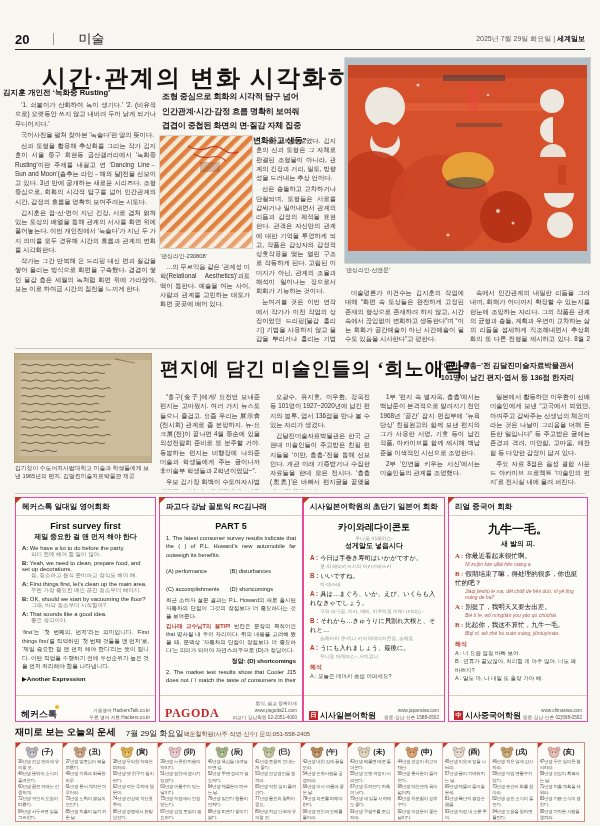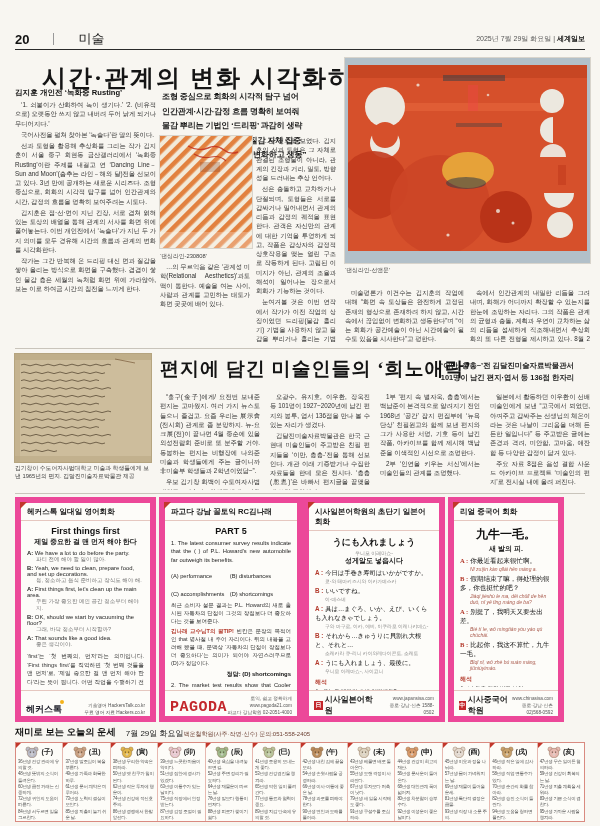--- a/index.html
+++ b/index.html
@@ -11,32 +11,32 @@
   .hdr-left{display:flex;align-items:center;gap:24px}
   .pageno{font-size:13px;font-weight:700;color:#111}
   .vdiv{width:1px;height:12px;background:#999}
   .section{font-size:13px;font-weight:400;color:#111}
   .hdr-date{font-size:7px;color:#555}
   .hdr-date b{color:#111}
   .rule-dark{left:15px;right:15px;top:49px;height:1.4px;background:#2a2a2a}
   .rule-light{left:15px;right:15px;height:1px;background:#c9c4bb}
   
   .headline{left:42px;top:62px;width:300px;text-align:center;font-size:24px;font-weight:700;letter-spacing:2px;color:#141414;white-space:nowrap}
-  .kicker{left:15px;top:88px;width:141px;font-size:7.6px;font-weight:700;color:#111}
+  .kicker{left:3px;top:88px;width:141px;font-size:7.6px;font-weight:700;color:#111}
   .bp{font-size:6.3px;line-height:1.47;text-align:justify;margin:0 0 2px;text-indent:6px;color:#2e2e2e}
   .tcol{overflow:hidden}
   .ln{font-size:8.1px;font-weight:700;line-height:1.8;color:#1b1b1b;letter-spacing:-0.2px}
   .cap{font-size:5.8px;color:#3c3c3c}
   .artframe{background:#b2c0c9;box-shadow:0 0 0 1px #d8d4cc}
   
   .l-headline{left:160px;top:356px;width:280px;font-size:19px;font-weight:700;letter-spacing:1px;color:#141414;white-space:nowrap}
   .l-sub{left:425px;top:360px;width:165px;text-align:center;font-size:7.4px;font-weight:700;line-height:1.6;color:#1d1d1d}
   .letterframe{background:#cdbd9c;box-shadow:0 0 0 1px #b5a47f}
   
-  .lbox{position:absolute;top:497px;height:225px;border:6px solid #ec4899;background:#fdfcf9;box-sizing:border-box}
+  .lbox{position:absolute;top:497px;height:225px;border:1px solid #ec4899;background:#fdfcf9;box-sizing:border-box}
   .lbox:before{content:"";position:absolute;top:-1px;left:-1px;border-top:7px solid #c2372b;border-right:7px solid transparent}
   .lhead{font-size:7.6px;font-weight:700;padding:4px 6px 3px;border-bottom:1px solid #e6c7c0;color:#1c1c1c}
   .lcontent{padding:3px 6px;height:160px;overflow:hidden}
   .ltitle{font-size:9px;font-weight:700;text-align:center;margin:2px 0 1px;color:#111}
   .lpr{font-size:5px;color:#888;text-align:center}
   .lsub{font-size:7px;font-weight:700;text-align:center;margin-bottom:3px;color:#222}
   .den{font-size:5.9px;margin-top:2px;color:#1f1f1f}
   .dko{font-size:5.5px;color:#777;margin-left:9px}
   .note{font-size:5.7px;color:#333;text-align:justify;line-height:1.5;margin-top:4px}
   .arrow-exp{font-size:6.2px;font-weight:700;margin-top:4px;color:#111}
@@ -50,21 +50,21 @@
   .djp{font-size:6.3px;margin-top:3px;color:#101010}
   .dpr{font-size:4.8px;color:#8a8a8a;margin-left:10px}
   .dcn{font-size:6.6px;margin-top:3px;color:#101010;font-family:"Liberation Serif",serif}
   .dpy{font-size:5px;color:#a8584a;margin-left:10px;font-style:italic}
   .thead{font-size:6px;font-weight:700;margin-top:4px;color:#b3392b}
   .tln{font-size:5.5px;color:#444;line-height:1.5}
   .lfoot{position:absolute;bottom:0;left:0;right:0;height:26px;border-top:1px solid #e6c7c0;display:flex;align-items:flex-end;justify-content:space-between;padding:0 5px;box-sizing:border-box;background:#fdfcf9}
   .lf-info{font-size:4.7px;color:#555;text-align:right;line-height:1.5}
   .logo-hackers{font-size:9px;font-weight:800;color:#23232e;position:relative;padding-top:3px}
   .hdot{position:absolute;top:0;right:-2px;width:4px;height:4px;border-radius:50%;background:#f5b31b}
-  .logo-pagoda{font-family:Liberation Mono, monospace;font-size:15px;font-weight:700;color:#c3272b;letter-spacing:.5px}
+  .logo-pagoda{font-family:Liberation Serif, serif;font-size:12px;font-weight:700;color:#c3272b;letter-spacing:.5px}
   .logo-sisa{display:flex;align-items:center;gap:2px;font-size:8px;font-weight:800;color:#1d1d1d}
   .sisa-mark{width:9px;height:9px;background:#c3272b;color:#fff;font-size:6px;font-weight:700;display:flex;align-items:center;justify-content:center}
   
   .zt{left:15px;top:727px;right:15px;height:12px;display:flex;align-items:flex-end;}
   .ztitle{font-size:9.3px;font-weight:800;color:#111}
   .zdate{font-size:8px;font-weight:400;margin-left:10px;color:#222}
   .zcontact{font-size:6px;color:#6e4336}
   .zrow{position:absolute;left:15px;right:15px;top:742px;height:80px;border:1px solid #d98a80;display:flex;background:#fdfcf8;box-sizing:border-box}
   .zcell{flex:1;border-right:1px solid #e7b8af;position:relative;padding:2px 2px 0;box-sizing:border-box;overflow:hidden}
   .zcell:last-child{border-right:none}
@@ -97,21 +97,20 @@
     <p class="bp">‘1. 쇠붙이가 산화하여 녹이 생기다.’ ‘2. (비유적으로) 오랫동안 쓰지 않고 내버려 두어 낡게 되거나 무디어지다.’</p>
     <p class="bp">국어사전을 펼쳐 찾아본 ‘녹슬다’란 말의 뜻이다.</p>
     <p class="bp">선과 도형을 활용해 추상화를 그리는 작가 김지훈이 서울 중구 회현동 금산갤러리에서 ‘녹화중 Rusting’이란 주제를 내걸고 연 ‘Dancing Line－Sun and Moon’(춤추는 라인－해와 달)전을 선보이고 있다. 3년 만에 공개하는 새로운 시리즈다. 조형 중심으로, 회화의 시각적 탐구를 넘어 인간관계와 시간, 감정의 흐름을 명확히 보여주려는 시도다.</p>
     <p class="bp">김지훈은 점·선·면이 지닌 긴장, 서로 겹쳐 얽혀 있는 도상의 배열을 통해 관계의 서사를 화면 위에 풀어놓는다. 이번 개인전에서 ‘녹슬다’가 지닌 두 가지 의미를 모두 경유해 시간의 흐름과 관계의 변화를 시각화한다.</p>
     <p class="bp">작가는 그간 반복해 온 드리핑 대신 면과 질감을 쌓아 올리는 방식으로 화면을 구축했다. 겹겹이 쌓인 물감 층은 세월의 녹처럼 화면 위에 가라앉아, 보는 이로 하여금 시간의 침전을 느끼게 한다.</p>
   </div>
 
 <div class="abs" style="left:162px;top:90px;width:172px">
     <div class="ln">조형 중심으로 회화의 시각적 탐구 넘어</div>
     <div class="ln">인간관계·시간·감정 흐름 명확히 보여줘</div>
-    <div class="ln">물감 뿌리는 기법인 ‘드리핑’ 과감히 생략</div>
     <div class="ln">겹겹이 중첩된 화면의 면·질감 자체 집중</div>
     <div class="ln">“화면 속 도상들 끊임없이 변화하고 생동”</div>
   </div>
 
 <div class="abs artframe" style="left:160px;top:136px;width:92px;height:112px">
   <svg width="92" height="112" viewBox="0 0 92 112">
     <defs>
       <pattern id="st" width="9" height="9" patternUnits="userSpaceOnUse" patternTransform="rotate(45)">
         <rect width="9" height="9" fill="#f2ead9"></rect>
           <rect width="4.6" height="9" fill="#e2813f"></rect>
@@ -222,21 +221,21 @@
 <div class="abs tcol" style="left:490px;top:392px;width:100px;height:98px">
     <p class="bp">일본에서 활동하던 이우환이 선배 미술인에게 보낸 “고국에서 뵈었던, 아껴주고 감싸주는 선생님의 체온이라는 것은 나날이 그리움을 더해 든든한 일입니다” 등 주고받은 글에는 존경과 격려, 미안함, 고마움, 애잔함 등 다양한 감정이 담겨 있다.</p>
     <p class="bp">주요 자료 8점은 음성 결합 사운드 아카이브 프로젝트 ‘미술인의 편지’로 전시실 내에 울려 퍼진다.</p>
   </div>
 
 <div class="abs rule-light" style="top:493px"></div>
 
 <div class="lbox" style="left:15px;width:141px">
   <div class="lhead">헤커스톡 일대일 영어회화</div>
   <div class="lcontent">
-    <div class="ltitle">First things first</div>
+    <div class="ltitle">First survey first</div>
     <div class="lsub">제일 중요한 걸 맨 먼저 해야 한다</div>
     <div>
         <div class="den"><b>A:</b> We have a lot to do before the party.</div>
         <div class="dko">파티 전에 해야 할 일이 많아.</div>
         <div class="den"><b>B:</b> Yeah, we need to clean, prepare food, and set up decorations.</div>
         <div class="dko">응, 청소하고 음식 준비하고 장식도 해야 해.</div>
         <div class="den"><b>A:</b> First things first, let’s clean up the main area.</div>
         <div class="dko">우린 가장 중요한 메인 공간 청소부터 해야지.</div>
         <div class="den"><b>B:</b> OK, should we start by vacuuming the floor?</div>
         <div class="dko">그래, 바닥 청소부터 시작할까?</div>
@@ -273,21 +272,21 @@
     <div class="lf-info">
       <div>토익, 쉽고 정확하게 www.pagoda21.com</div>
       <div>파고다 강남학원 02-2051-4000</div>
     </div>
   </div>
 </div>
 
 <div class="lbox" style="left:303px;width:142px">
   <div class="lhead">시사일본어학원의 초단기 일본어 회화</div>
   <div class="lcontent">
-    <div class="ltitle">うにも入れましょう</div>
+    <div class="ltitle">카이와레다이콘토</div>
     <div class="lpr">우니모 이레마쇼-</div>
     <div class="lsub">성게알도 넣읍시다</div>
     <div>
         <div class="djp"><span class="spk">A :</span>今日は手巻き寿司はいかがですか。</div>
         <div class="dpr">쿄-와 테마키즈시와 이카가데스카</div>
         <div class="djp"><span class="spk">B :</span>いいですね。</div>
         <div class="dpr">이-데스네</div>
         <div class="djp"><span class="spk">A :</span>具は…まぐろ、いか、えび、いくらも入れなきゃでしょう。</div>
         <div class="dpr">구와 마구로, 이카, 에비, 이쿠라모 이레나캬데쇼-</div>
         <div class="djp"><span class="spk">B :</span>それから…きゅうりに貝割れ大根と、それと…</div>
@@ -306,21 +305,21 @@
         <span class="sisa-mark">日</span>
         <span>시사일본어학원</span>
       </div>
     <div class="lf-info">
       <div>www.japansisa.com</div>
       <div>종로·강남·신촌 1588-0502</div>
     </div>
   </div>
 </div>
 
-<div class="lbox" style="left:448px;width:116px">
+<div class="lbox" style="left:448px;width:140px">
   <div class="lhead">리얼 중국어 회화</div>
   <div class="lcontent">
     <div class="ltitle serif" style="font-size:12px">九牛一毛。</div>
     <div class="lsub">새 발의 피.</div>
     <div>
         <div class="dcn"><span class="spk">A :</span>你最近看起来很忙啊。</div>
         <div class="dpy">Nǐ zuìjìn kàn qǐlái hěn máng a.</div>
         <div class="dcn"><span class="spk">B :</span>假期结束了嘛，得处理的很多，你也挺忙的吧？</div>
         <div class="dpy">Jiàqī jiéshù le ma, děi chǔlǐ de hěn duō, nǐ yě tǐng máng de ba?</div>
         <div class="dcn"><span class="spk">A :</span>别提了，我明天又要去出差。</div>

